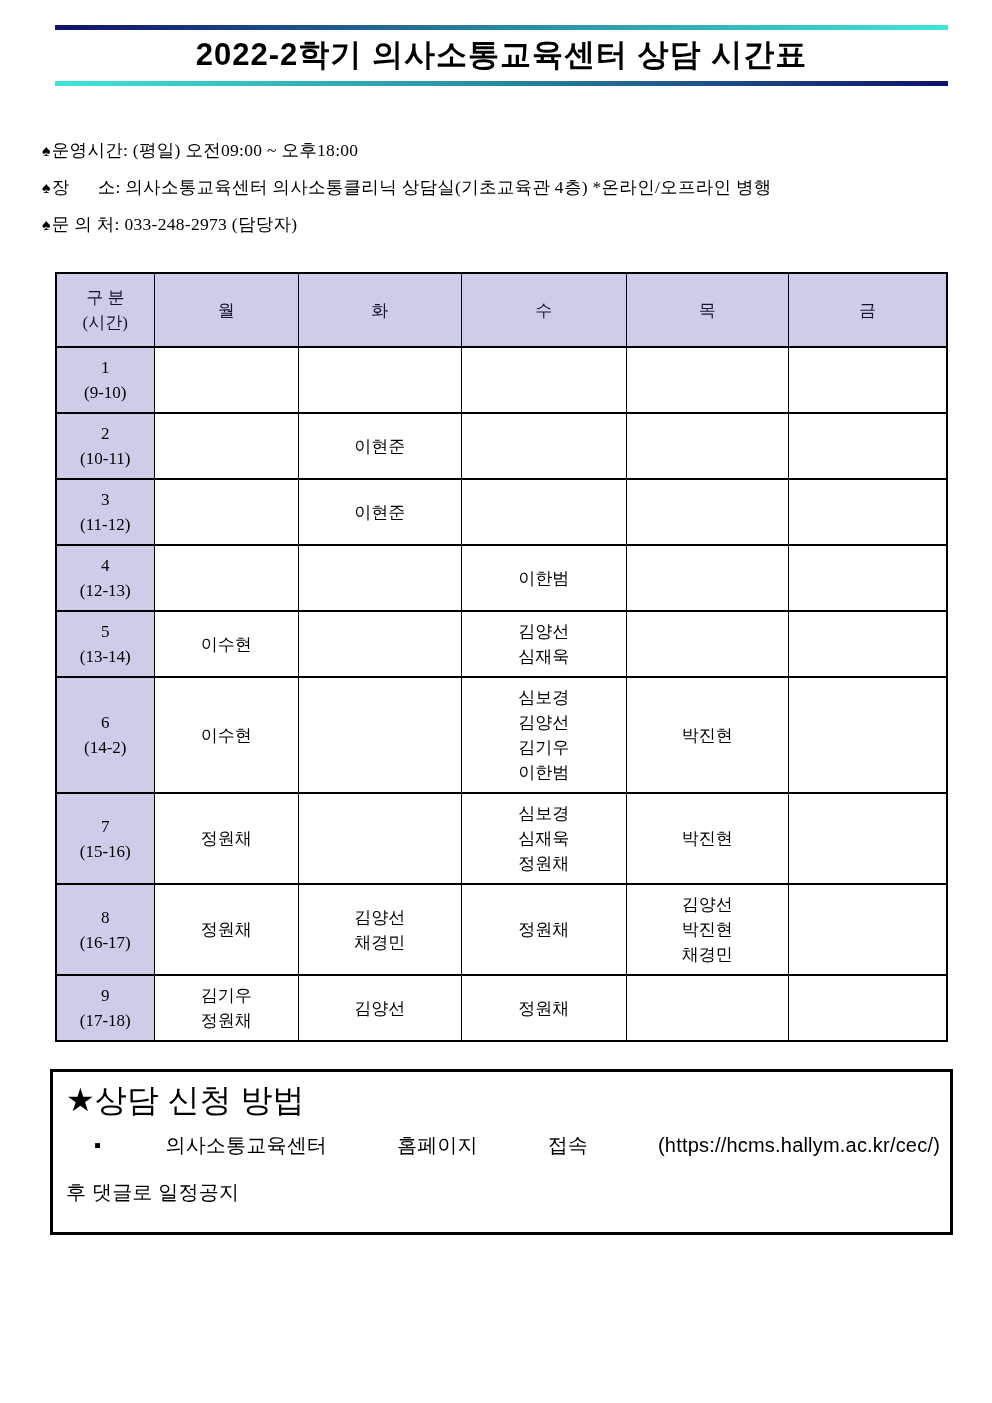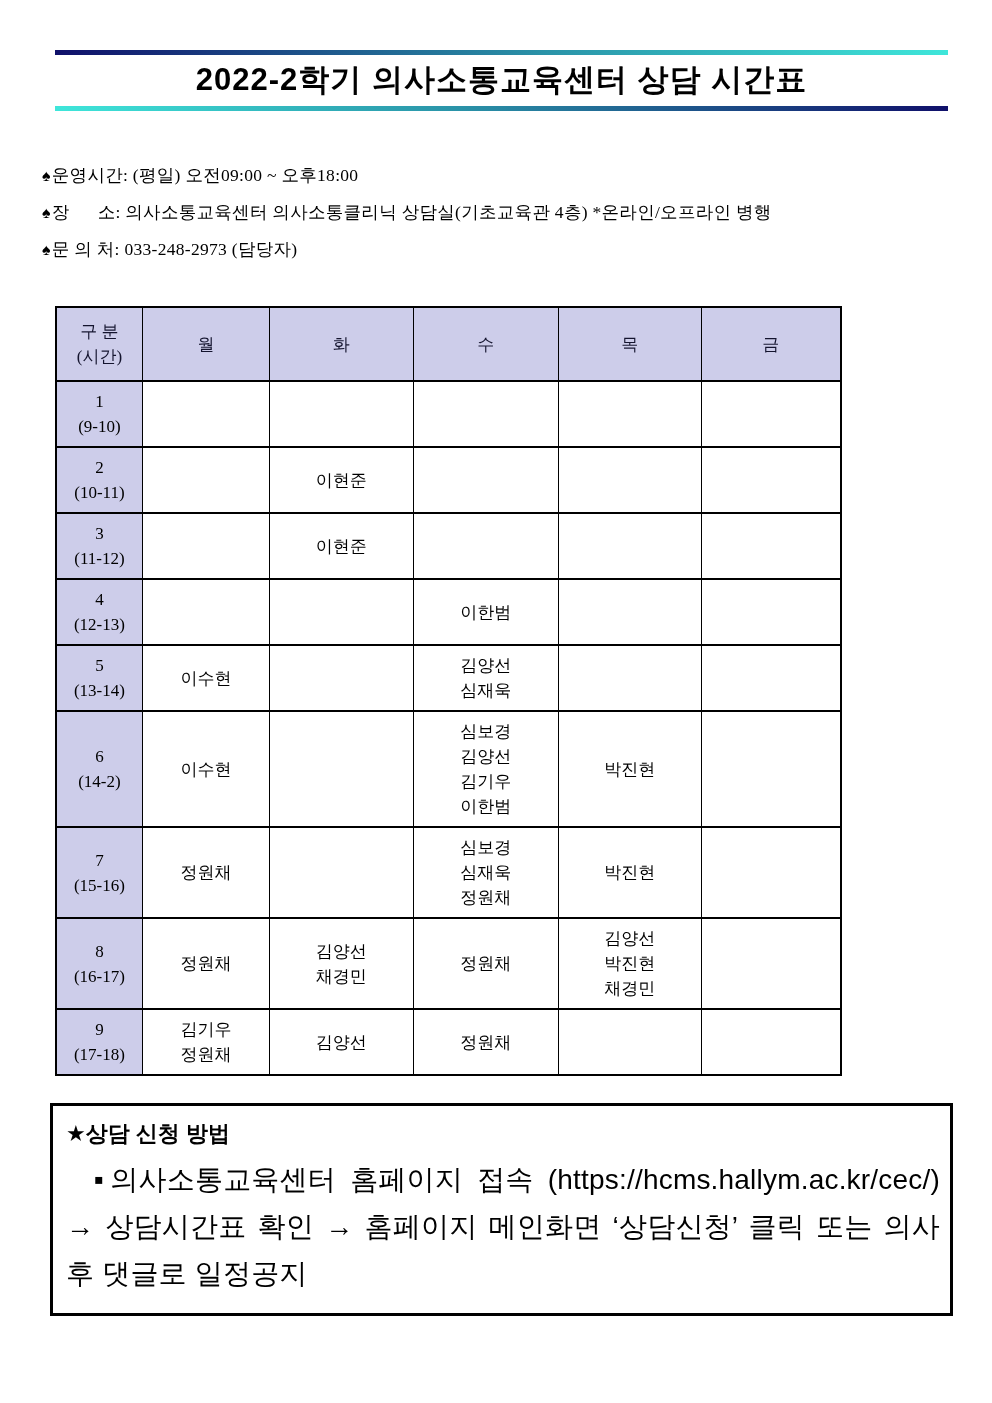--- a/index.html
+++ b/index.html
@@ -14,21 +14,21 @@
     width: 992px;
     height: 1403px;
     background: #ffffff;
     overflow: hidden;
   }
   .content {
     margin: 0 44px 0 55px; 
   }
 
   
-  .title-block { padding-top: 50px; }
+  .title-block { padding-top: 25px; }
   .rule { height: 5px; width: 100%; }
   .rule-top    { background: linear-gradient(90deg, #10106a 0%, #2a93a8 55%, #3fe6da 100%); }
   .rule-bottom { background: linear-gradient(90deg, #3fe6da 0%, #2a93a8 45%, #10106a 100%); }
   .doc-title {
     margin: 7px 0 8px 0;
     text-align: center;
     font-family: "Liberation Sans", "DejaVu Sans", sans-serif;
     font-weight: bold;
     font-size: 31px;
     letter-spacing: 1px;
@@ -42,22 +42,22 @@
     font-size: 17.5px;
     line-height: 36px;
     white-space: pre;
     letter-spacing: 0.3px;
   }
   .spade { font-size: 16px; margin-right: 1px; }
 
   
   table.timetable {
     border-collapse: collapse;
-    width: 787px;
-    margin-top: 38px;
+    width: 893px;
+    margin-top: 29px;
     table-layout: fixed;
   }
   .timetable th, .timetable td {
     border-top: 2px solid #000;
     border-bottom: 2px solid #000;
     border-left: 1.5px solid #000;
     border-right: 1.5px solid #000;
     text-align: center;
     vertical-align: middle;
     font-weight: normal;
@@ -79,26 +79,26 @@
 
   
   .apply-box {
     margin: 27px 0 0 -5px;
     width: 874px;
     border: 3px solid #000;
     padding: 6px 10px 16px 13px;
     font-family: "Liberation Sans", "DejaVu Sans", sans-serif;
   }
   .apply-title {
-    font-weight: bold;
-    font-size: 22px;
+    font-weight: normal;
+    font-size: 32px;
     line-height: 44px;
   }
   .apply-line {
-    font-size: 28px;
+    font-size: 20px;
     line-height: 47px;
     letter-spacing: 0.2px;
   }
   .apply-line.justify { text-align: justify; text-align-last: justify; }
   .apply-line.indent  { padding-left: 28px; }
 </style>
 </head>
 <body>
 
 <div class="page">
@@ -258,21 +258,20 @@
         <td class="pre day"></td>
       </tr>
     </tbody>
     </table>
 
     <div class="apply-box">
       <div class="apply-title">★상담 신청 방법</div>
       <div id="apply-lines">
       <div class="apply-line indent justify">▪의사소통교육센터 홈페이지 접속 (https://hcms.hallym.ac.kr/cec/)</div>
 
-      <div class="apply-line justify">→ 상담시간표 확인 → 홈페이지 메인화면 ‘상담신청’ 클릭 또는 의사</div>
 
 
 
       <div class="apply-line">후 댓글로 일정공지</div>
     </div>
     </div>
 
   </div>
 </div>
 

